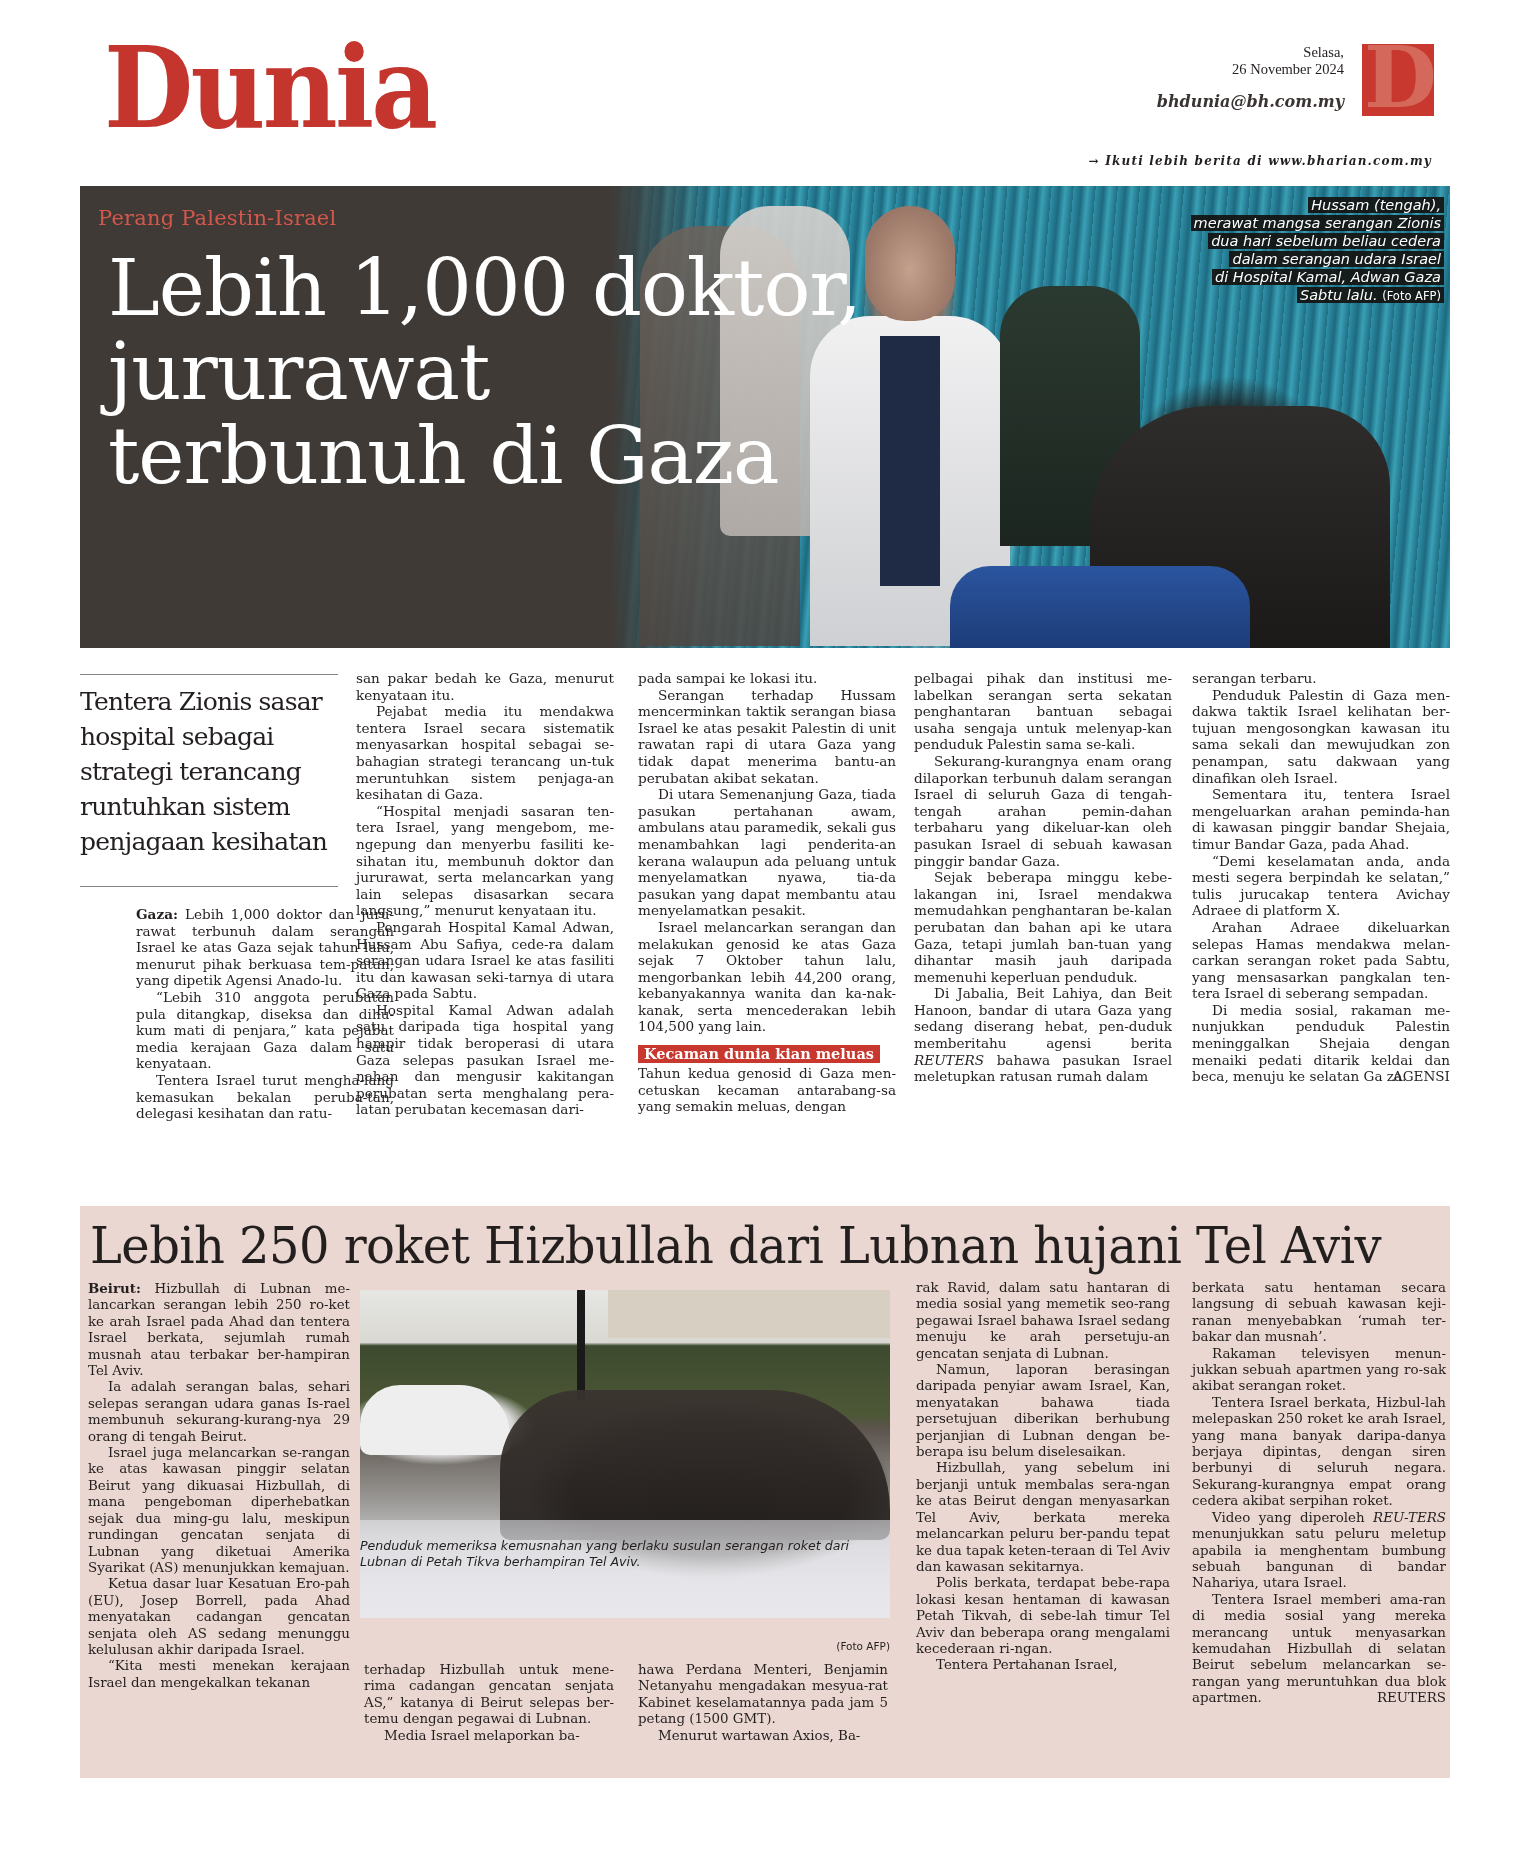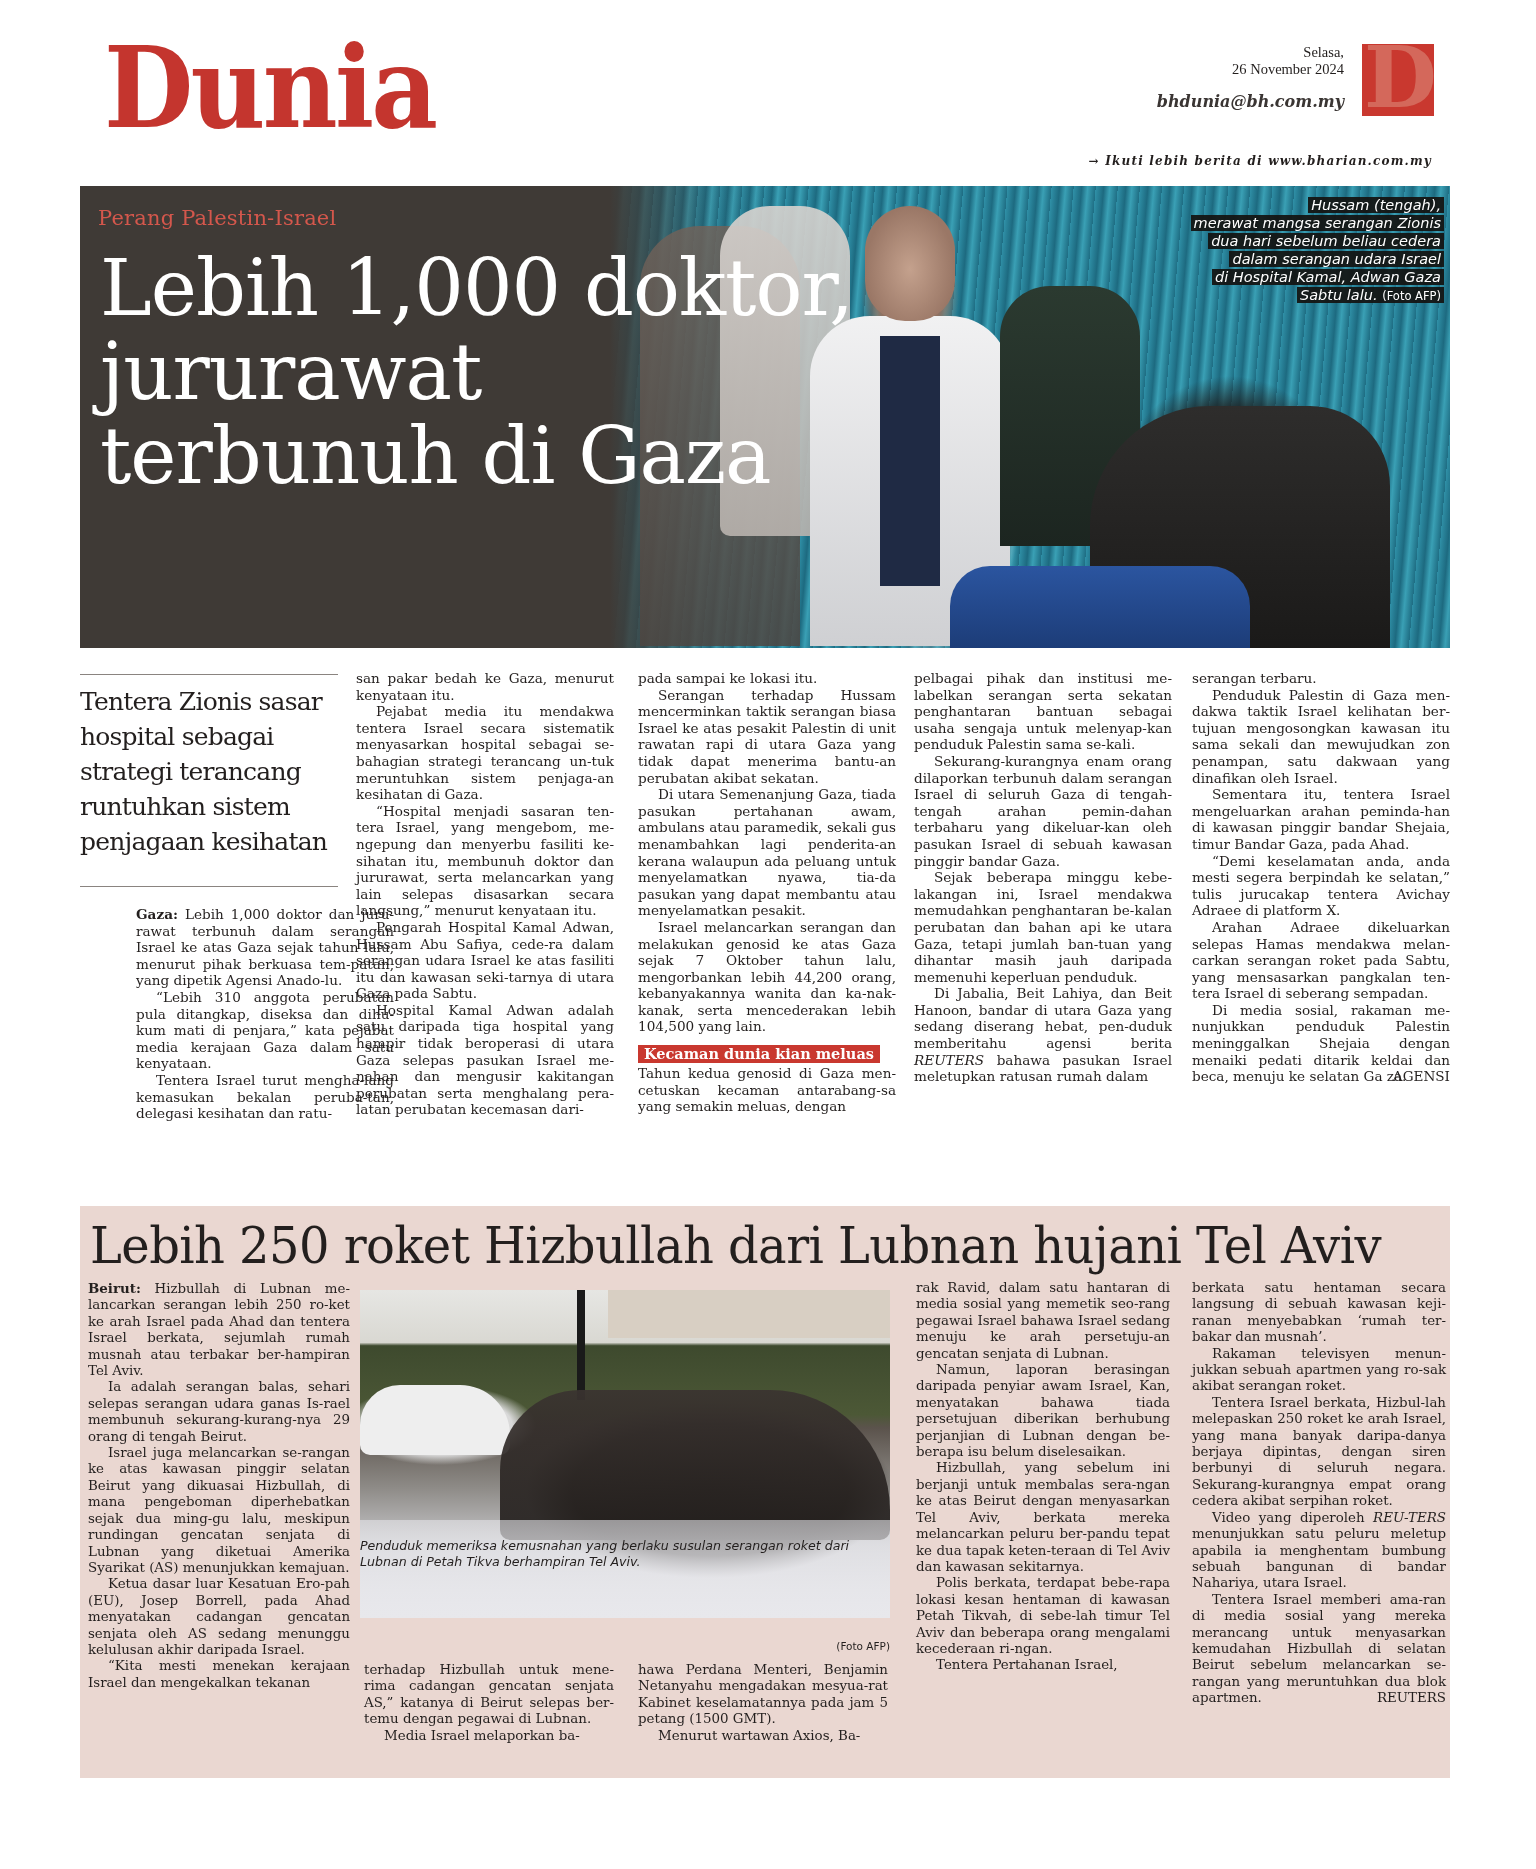--- a/index.html
+++ b/index.html
@@ -83,21 +83,21 @@
   }
   .hero-photo .patient {
     position: absolute; left: 340px; top: 380px; width: 300px; height: 90px;
     background: linear-gradient(180deg, #2b55a0, #1b3a74); border-radius: 40px 40px 0 0;
   }
   .hero-kicker {
     position: absolute; left: 98px; top: 206px;
     font-family: "DejaVu Serif", serif; font-size: 21px; color: #d4574c; letter-spacing: 0.2px;
   }
   .hero-title {
-    position: absolute; left: 100px; top: 246px; width: 760px;
+    position: absolute; left: 108px; top: 246px; width: 760px;
     font-family: "DejaVu Serif", serif; font-size: 78px; line-height: 84px;
     color: #ffffff; letter-spacing: -1px;
   }
   .hero-caption {
     position: absolute; right: 92px; top: 196px; text-align: right;
     font-family: "DejaVu Sans", sans-serif; font-style: italic; font-size: 14.5px; line-height: 18px;
     color: #ffffff;
   }
   .hero-caption .line { display: inline; background: rgba(20,18,16,0.92); padding: 0 3px; box-decoration-break: clone; -webkit-box-decoration-break: clone; }
   .hero-caption .credit { font-style: normal; font-size: 11.5px; }

